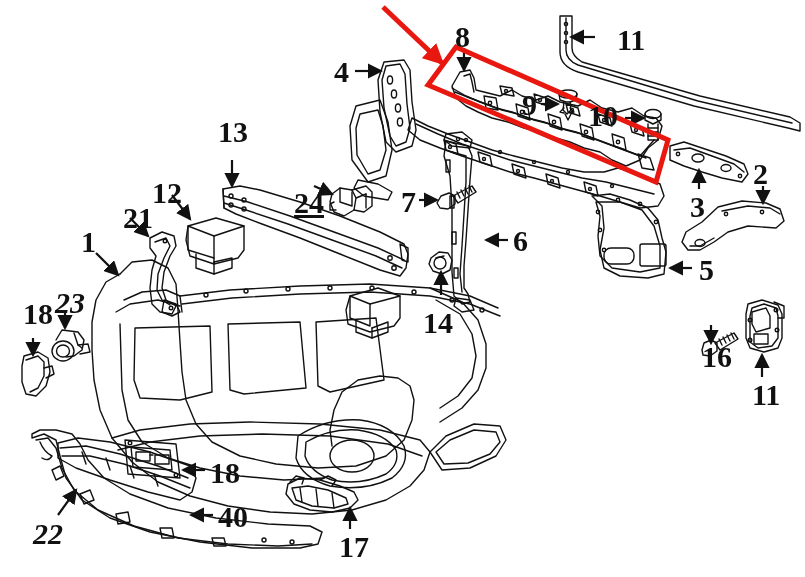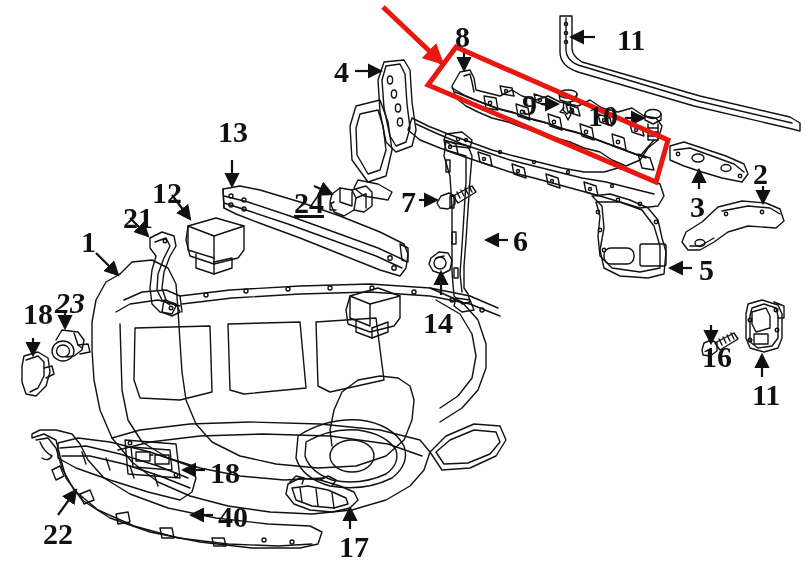--- a/index.html
+++ b/index.html
@@ -395,18 +395,18 @@
       <div class="callout sz" style="left: 152px; top: 178px; text-align: right;">12</div>
       <div class="callout sz" style="left: 218px; top: 117px;">13</div>
       <div class="callout sz" style="left: 423px; top: 298px; margin-top: 10px;">14</div>
       <div class="callout sz" style="left: 752px; top: 380px;">11</div>
       <div class="callout sz" style="left: 702px; top: 299px; margin-top: 43px;">16</div>
       <div class="callout sz" style="left: 339px; top: 532px;">17</div>
       <div class="callout sz" style="left: 23px; top: 299px;">18</div>
       <div class="callout sz" style="left: 210px; top: 458px;">18</div>
       <div class="callout sz" style="left: 218px; top: 502px;">40</div>
       <div class="callout sz" style="left: 110px; top: 203px; margin-left: 13px;">21</div>
-      <div class="callout sz" style="left: 43px; top: 519px;">22</div>
+      <div class="callout sz" style="left: 33px; top: 519px; font-style: italic;">22</div>
       <div class="callout sz" style="left: 55px; top: 288px; font-style: italic;">23</div>
       <div class="callout sz" style="left: 294px; top: 188px; text-decoration: underline;">24</div>
     </div>
 
 </div>
 
 </body></html>

